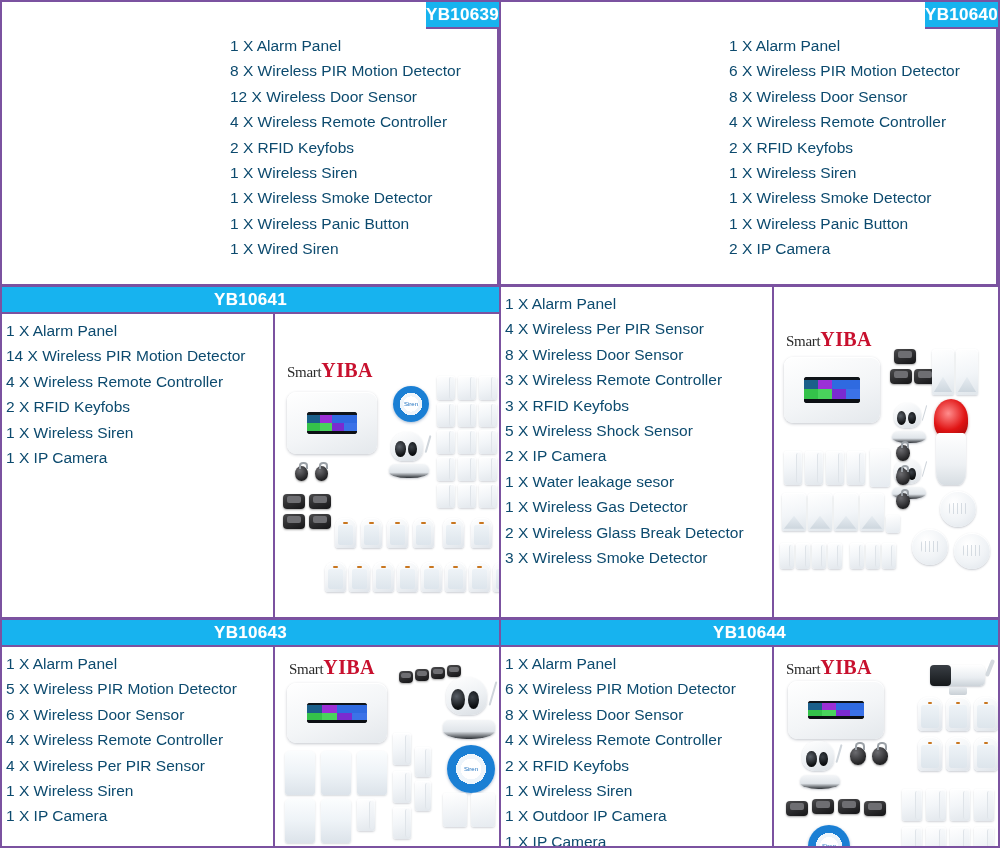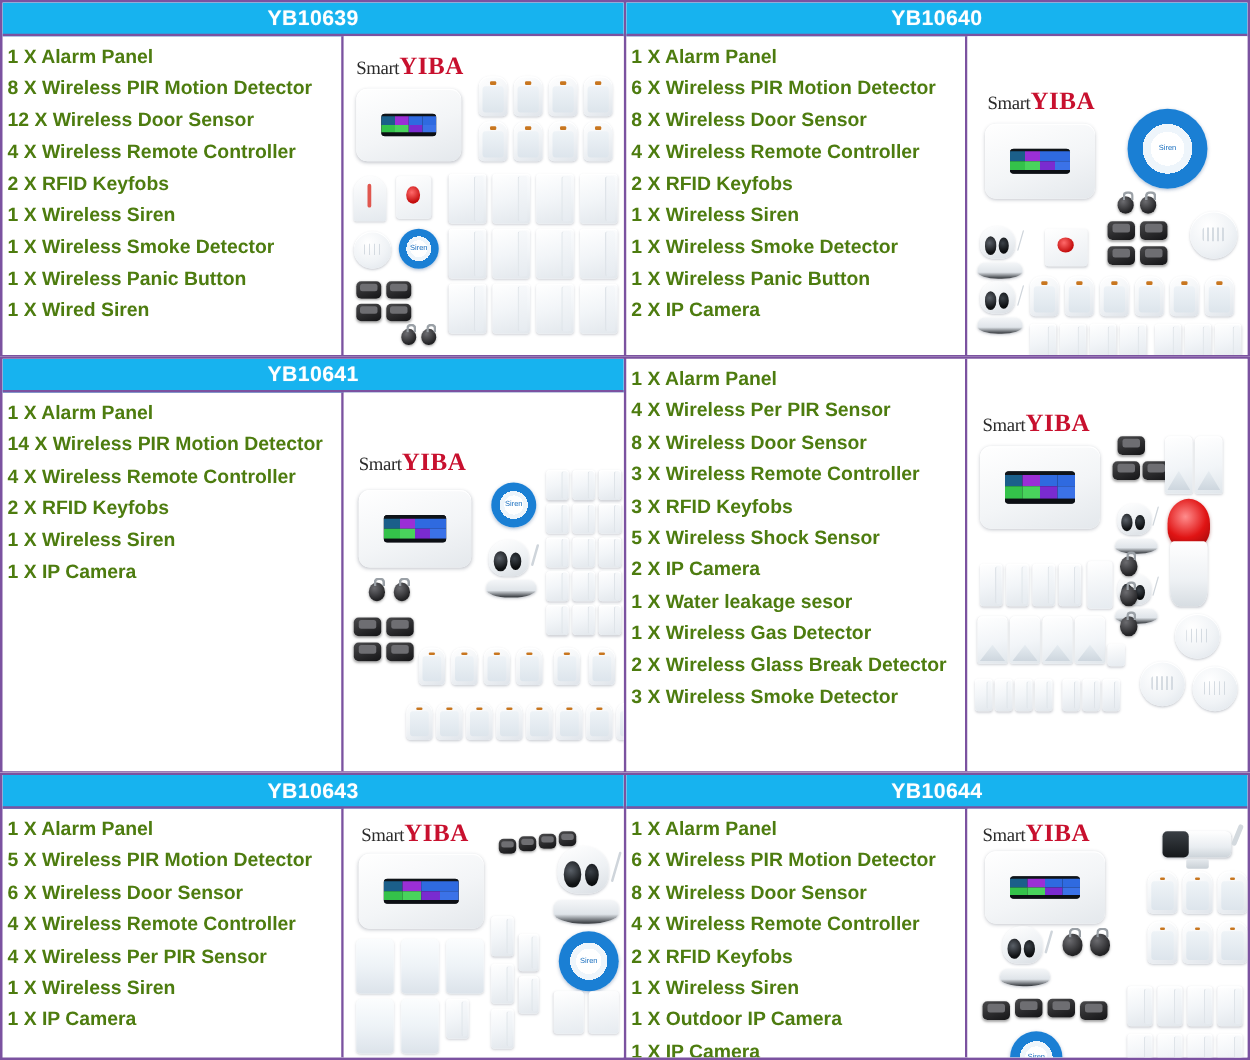--- a/index.html
+++ b/index.html
@@ -25,21 +25,21 @@
   .cell {
     display: flex;
     flex-direction: column;
     border: 2px solid #7b52a0;
     border-right-width: 1px;
     border-bottom-width: 1px;
     overflow: hidden;
     background: #ffffff;
   }
   .cell.col-right { border-left-width: 1px; border-right-width: 2px; }
-  .cell.row-top    { border-top-width: 2px; }
+  .cell.row-top    { border-top-width: 2px; align-items: flex-end; }
   .cell.row-bottom { border-bottom-width: 2px; }
 
   .cell-header {
     flex: 0 0 auto;
     height: 27px;
     background: #17b3ef;
     color: #ffffff;
     font-weight: bold;
     font-size: 17px;
     letter-spacing: .3px;
@@ -59,23 +59,22 @@
   .spec-list {
     flex: 0 0 273px;
     padding: 4px 0 0 4px;
     list-style: none;
     border-right: 2px solid #7b52a0;
     overflow: hidden;
   }
   .spec-item {
     font-size: 15.5px;
     line-height: 25.4px;
-    color: #4d7c0f;
+    color: #0c4a6e;
     white-space: nowrap;
-    font-weight: bold;
   }
 
   .product-photo {
     flex: 1 1 auto;
     position: relative;
     background: #ffffff;
     overflow: hidden;
   }
 
   

